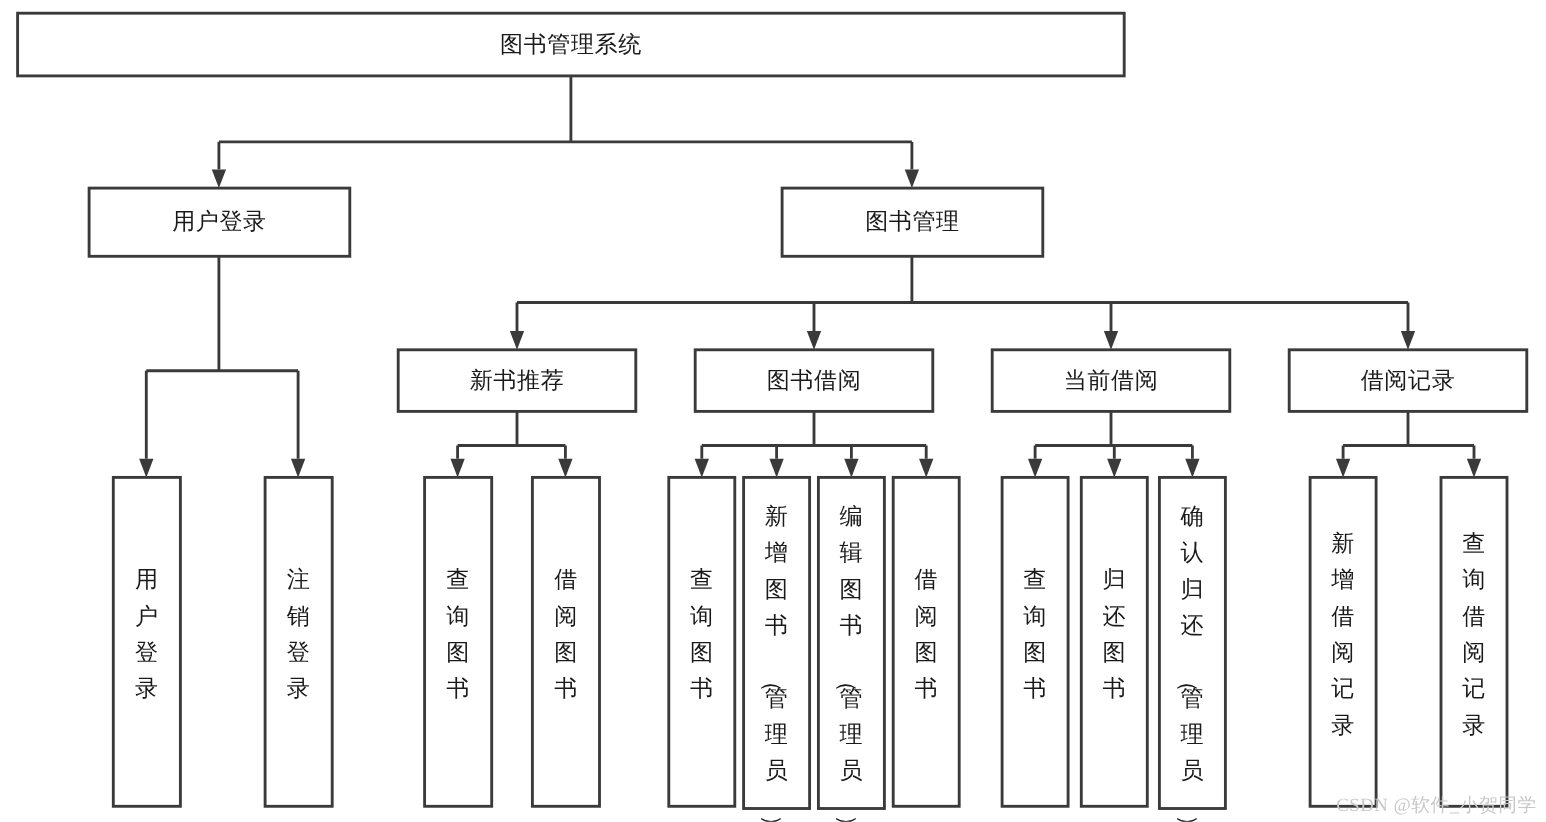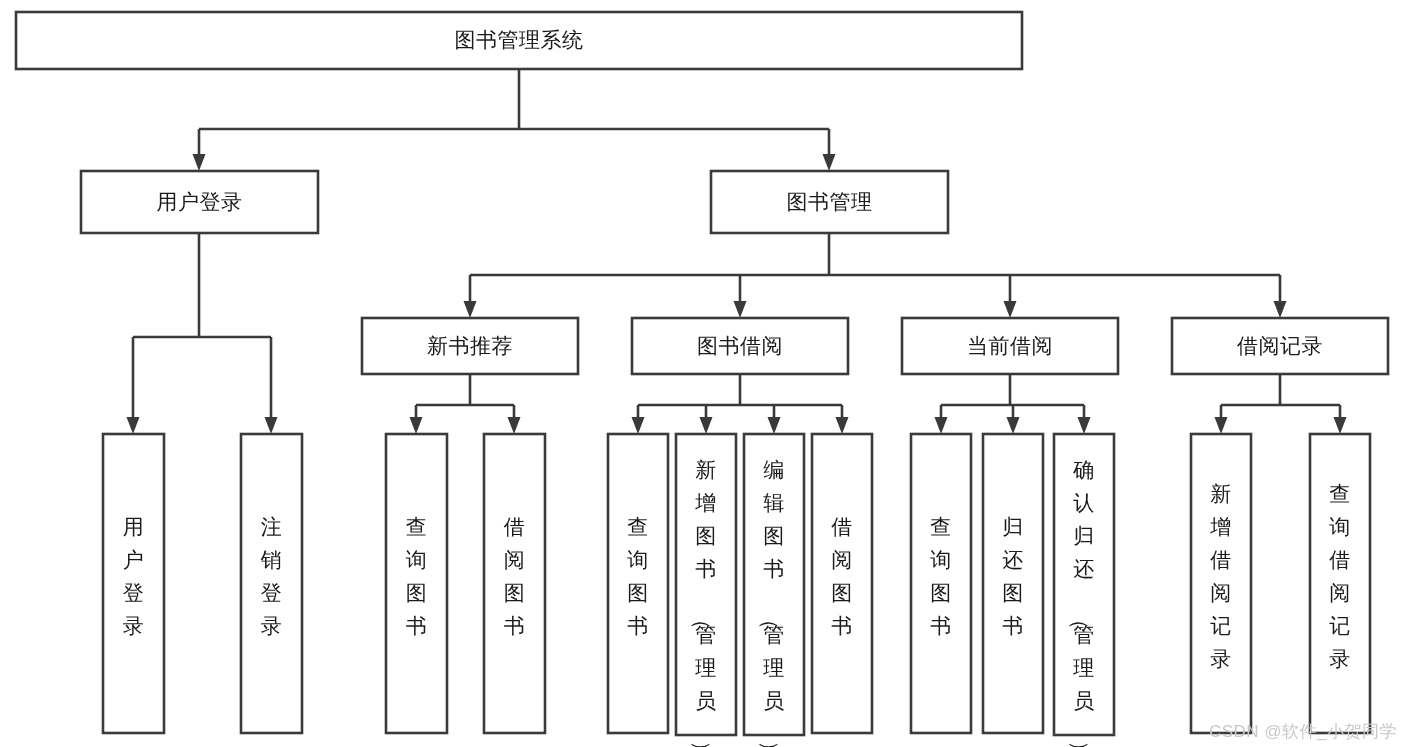--- a/index.html
+++ b/index.html
@@ -54,21 +54,21 @@
     stroke-linecap: butt;
   }
   .edge-arrow {
     fill: #3a3a3a;
     stroke: none;
   }
   .watermark {
     position: absolute;
     right: 8px;
     bottom: 4px;
-    font-family: Liberation Sans, sans-serif;
+    font-family: Liberation Serif, serif;
     font-size: 17px;
     color: #c8c8c8;
     letter-spacing: 0.5px;
     white-space: nowrap;
     user-select: none;
   }
 </style>
 </head>
 <body>
 

